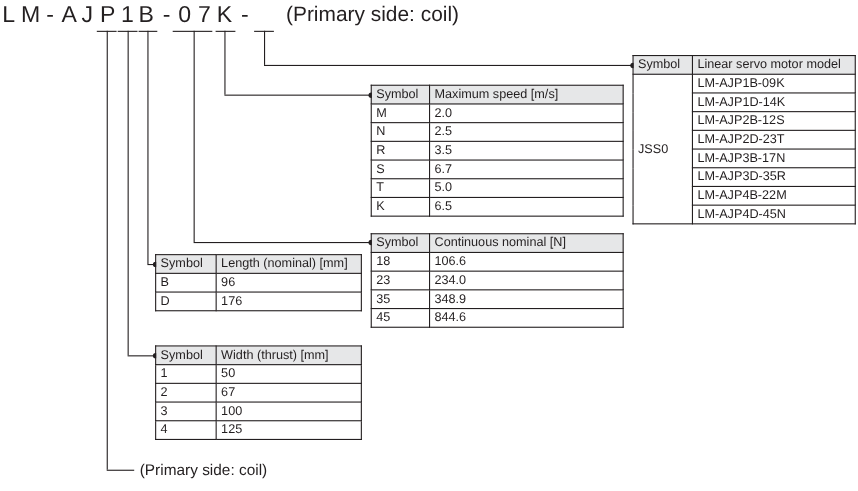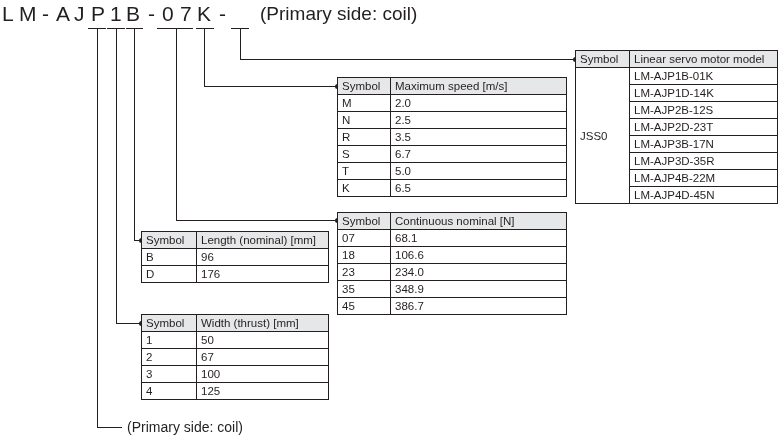--- a/index.html
+++ b/index.html
@@ -69,21 +69,21 @@
 <div class="note" style="left:127px; top:419px">(Primary side: coil)</div>
 
 <table class="spec" style="left:575px; top:50px; width:203px">
   <tbody>
       <tr>
     <th style="width:45px">Symbol</th>
     <th>Linear servo motor model</th>
   </tr>
   <tr>
     <td rowspan="8">JSS0</td>
-    <td>LM-AJP1B-01K</td>
+    <td>LM-AJP1B-09K</td>
   </tr>
   <tr>
         <td>LM-AJP1D-14K</td>
       </tr>
   <tr>
         <td>LM-AJP2B-12S</td>
       </tr>
   <tr>
         <td>LM-AJP2D-23T</td>
       </tr>
@@ -135,38 +135,34 @@
 </tbody>
   </table>
 
 <table class="spec" style="left:337px; top:212px; width:230px">
   <tbody>
       <tr>
     <th style="width:44px">Symbol</th>
     <th>Continuous nominal [N]</th>
   </tr>
   <tr>
-        <td>07</td>
-        <td>68.1</td>
-      </tr>
-  <tr>
         <td>18</td>
         <td>106.6</td>
       </tr>
   <tr>
         <td>23</td>
         <td>234.0</td>
       </tr>
   <tr>
         <td>35</td>
         <td>348.9</td>
       </tr>
   <tr>
         <td>45</td>
-        <td>386.7</td>
+        <td>844.6</td>
       </tr>
 </tbody>
   </table>
 
 <table class="spec" style="left:141px; top:231px; width:188px">
   <tbody>
       <tr>
     <th style="width:46px">Symbol</th>
     <th>Length (nominal) [mm]</th>
   </tr>

